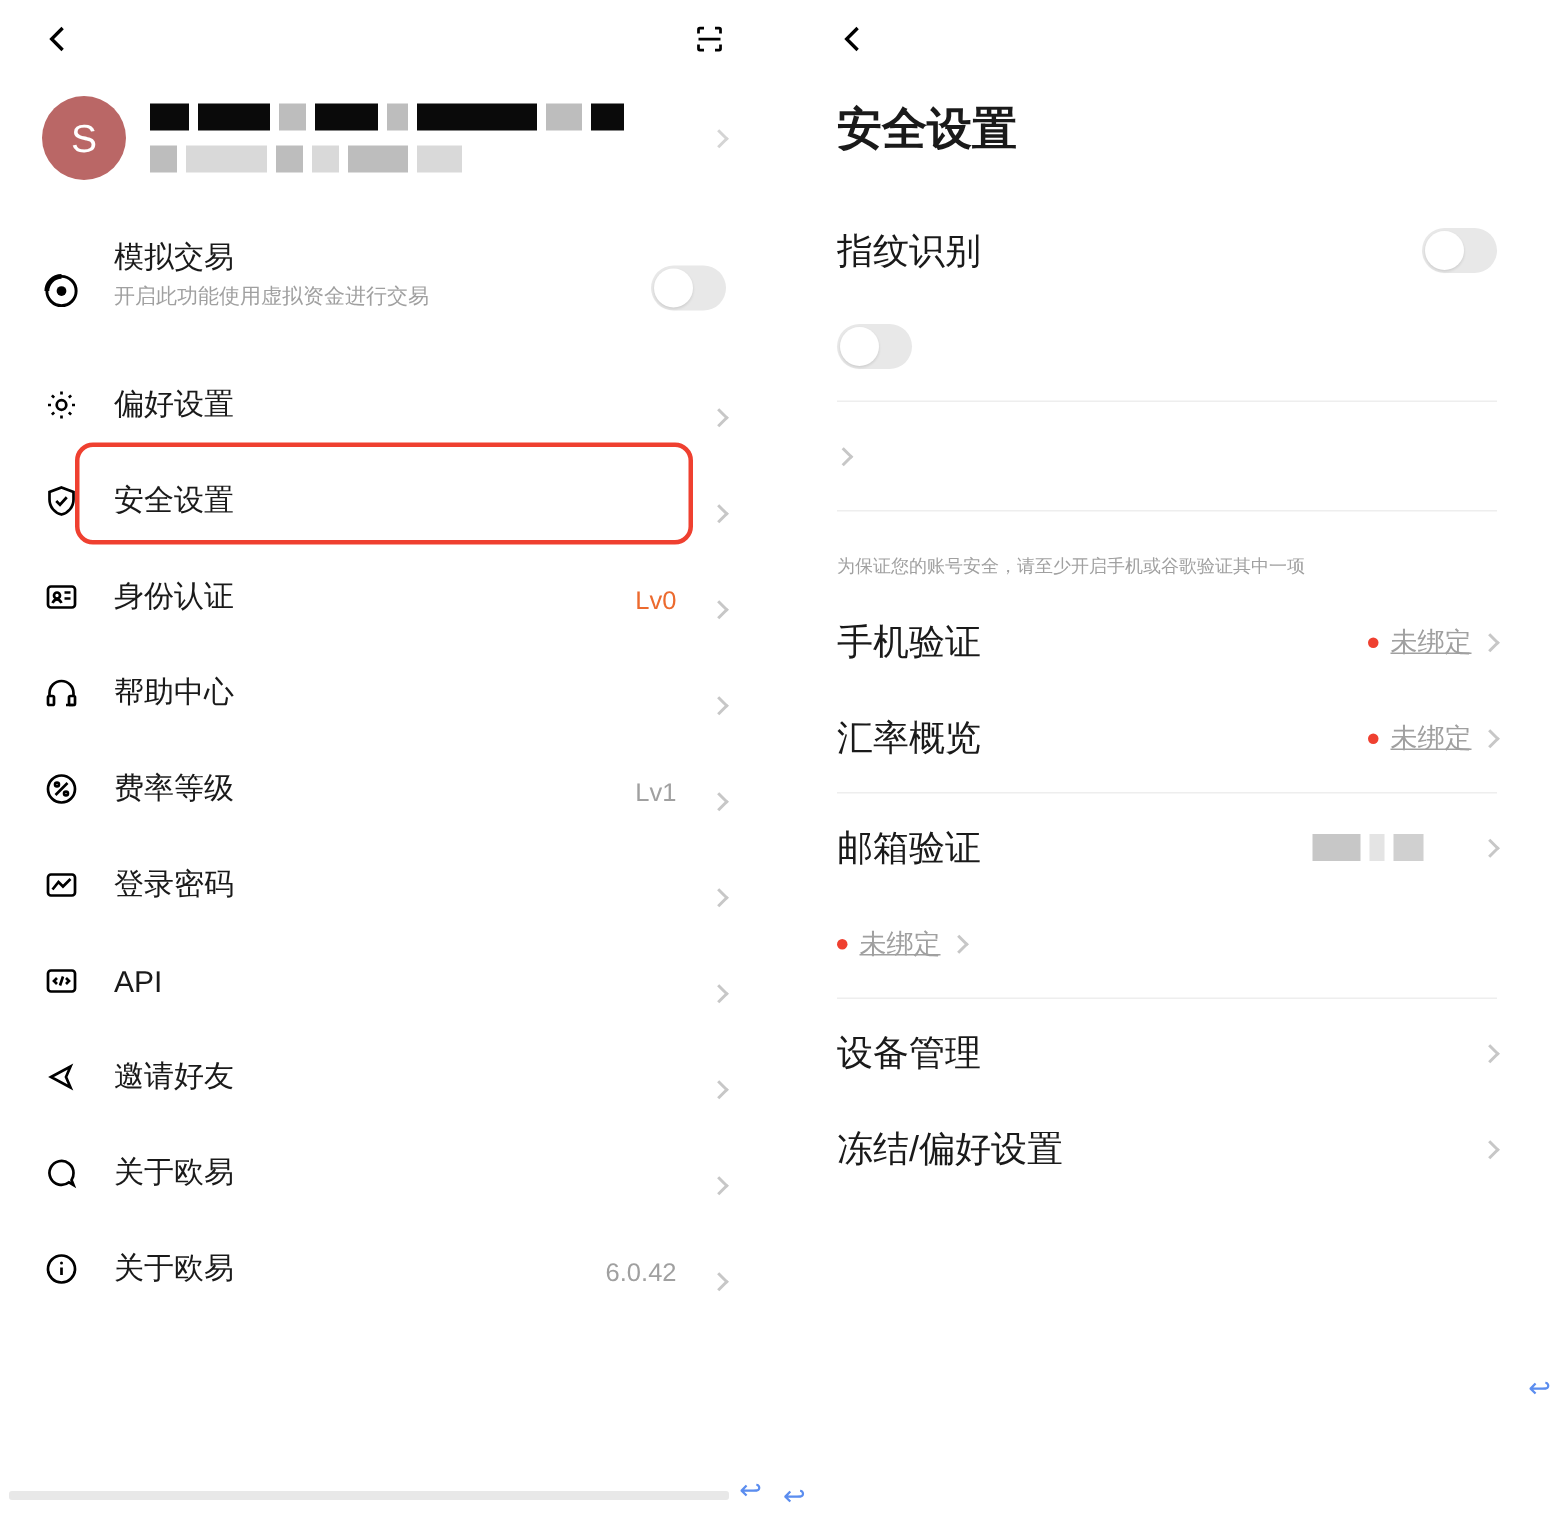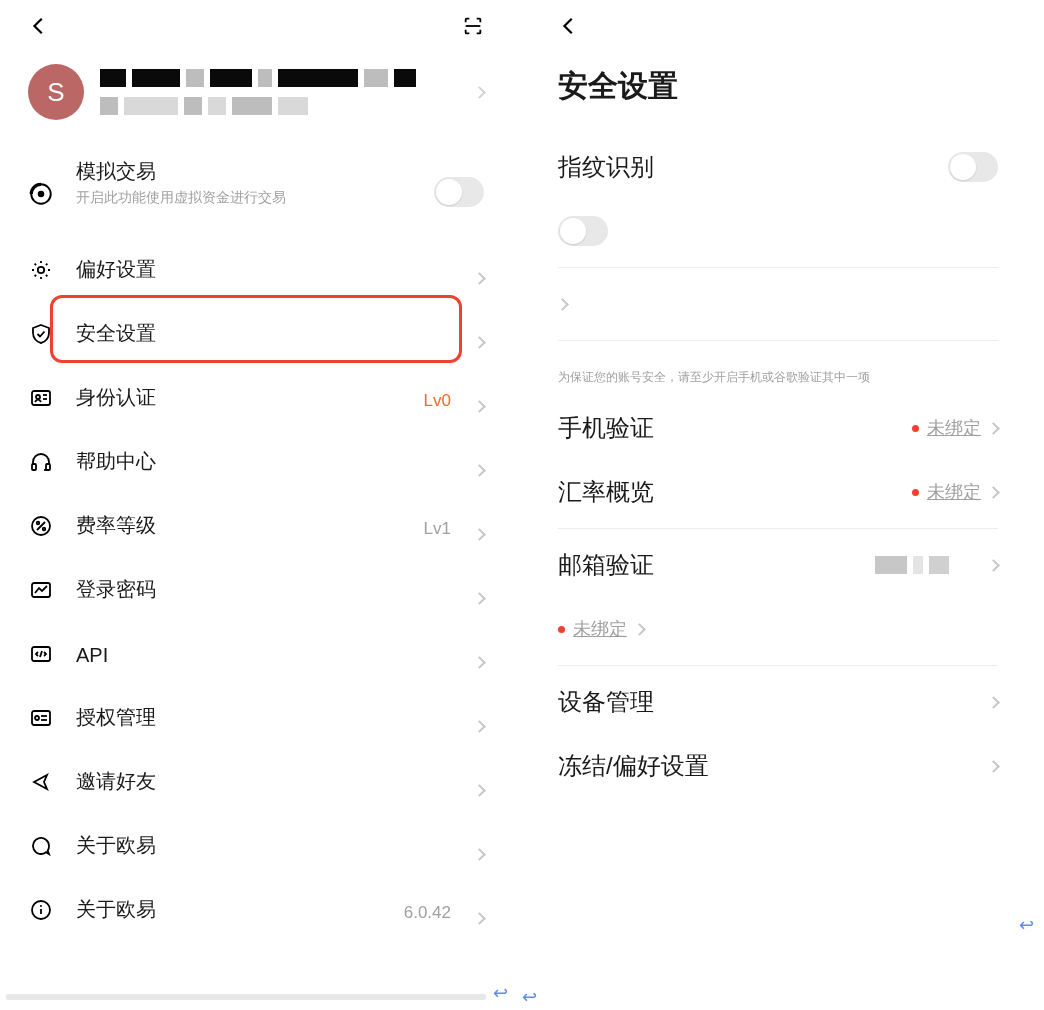--- a/index.html
+++ b/index.html
@@ -310,34 +310,20 @@
             <polyline points="15 10 17 12 15 14"></polyline>
             <line x1="13" y1="9" x2="11" y2="15"></line>
           </svg>
       </span>
       <div class="row-body">
           <div class="row-label">API</div>
         </div>
       <span class="chevron"></span>
     </div>
 
-    <div class="row">
-      <span class="row-icon">
-        <svg viewBox="0 0 24 24">
-            <rect x="3" y="5" width="18" height="14" rx="2"></rect>
-            <circle cx="8" cy="12" r="2"></circle>
-            <line x1="12" y1="10" x2="18" y2="10"></line>
-            <line x1="12" y1="14" x2="18" y2="14"></line>
-          </svg>
-      </span>
-      <div class="row-body">
-          <div class="row-label">授权管理</div>
-        </div>
-      <span class="chevron"></span>
-    </div>
 
     <div class="row">
       <span class="row-icon">
         <svg viewBox="0 0 24 24">
             <path d="M5 12l13-7-3 7 3 7z"></path>
           </svg>
       </span>
       <div class="row-body">
           <div class="row-label">邀请好友</div>
         </div>

